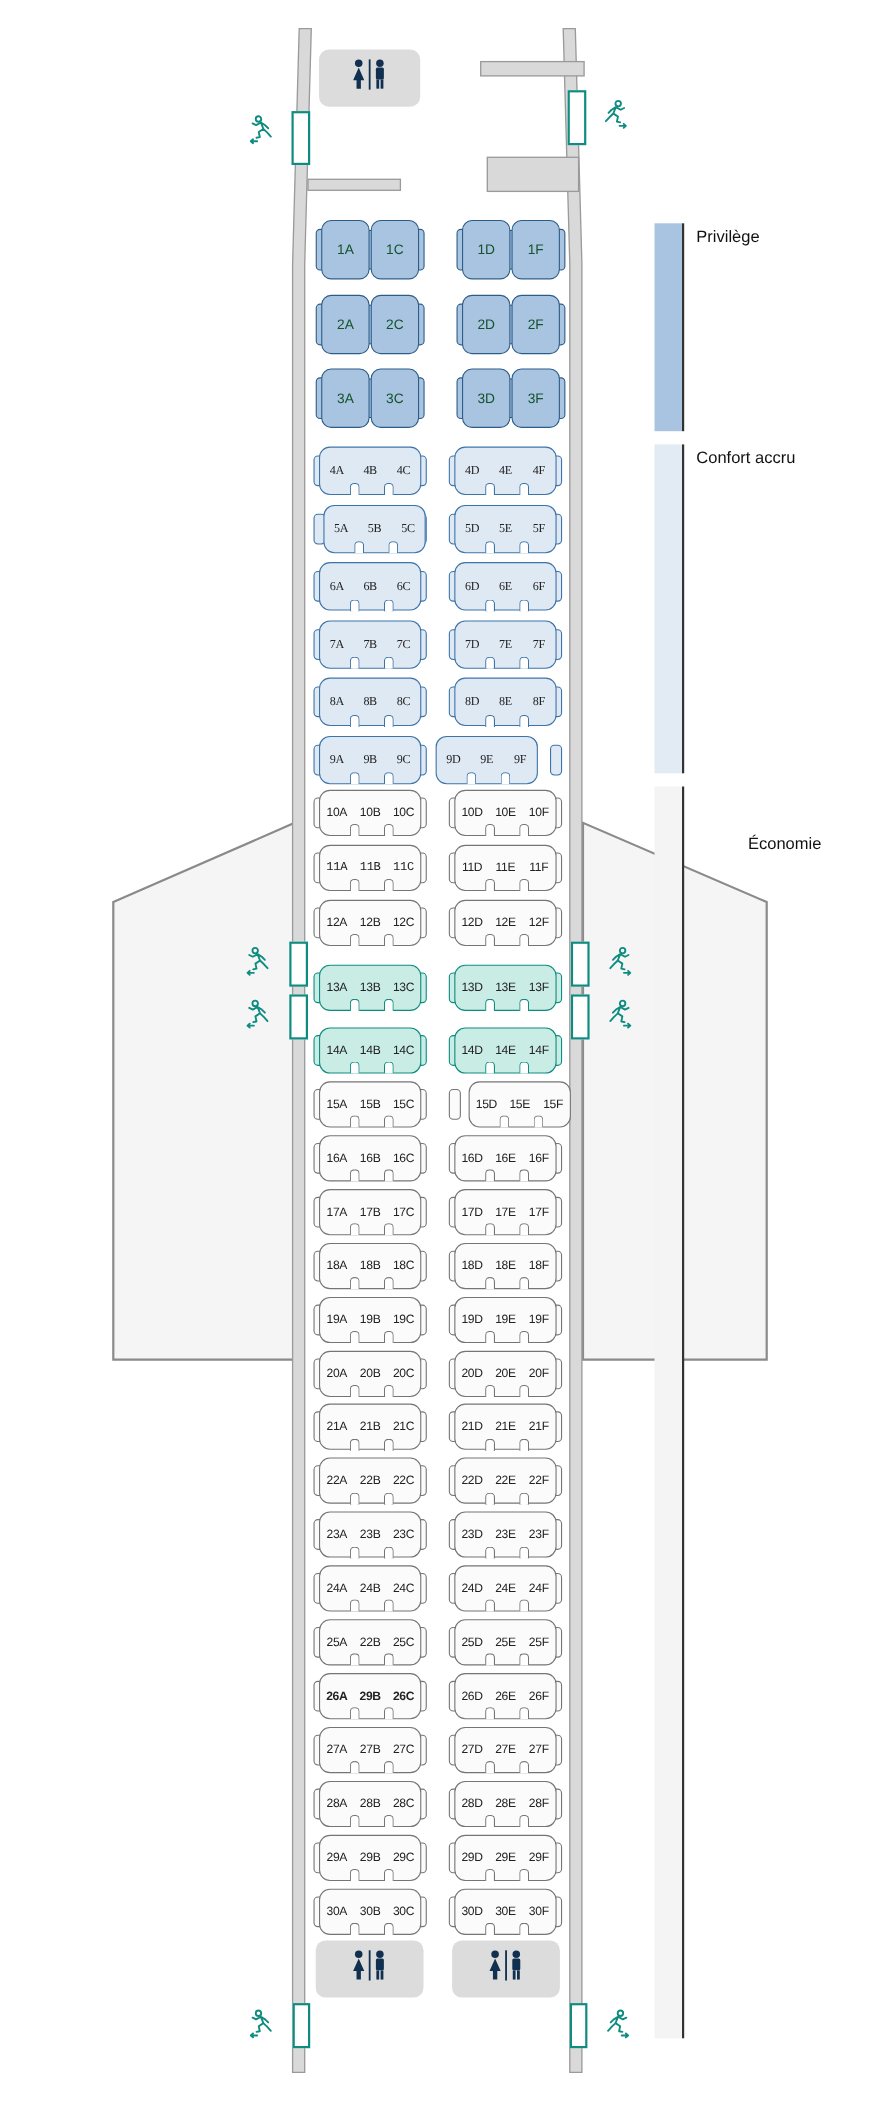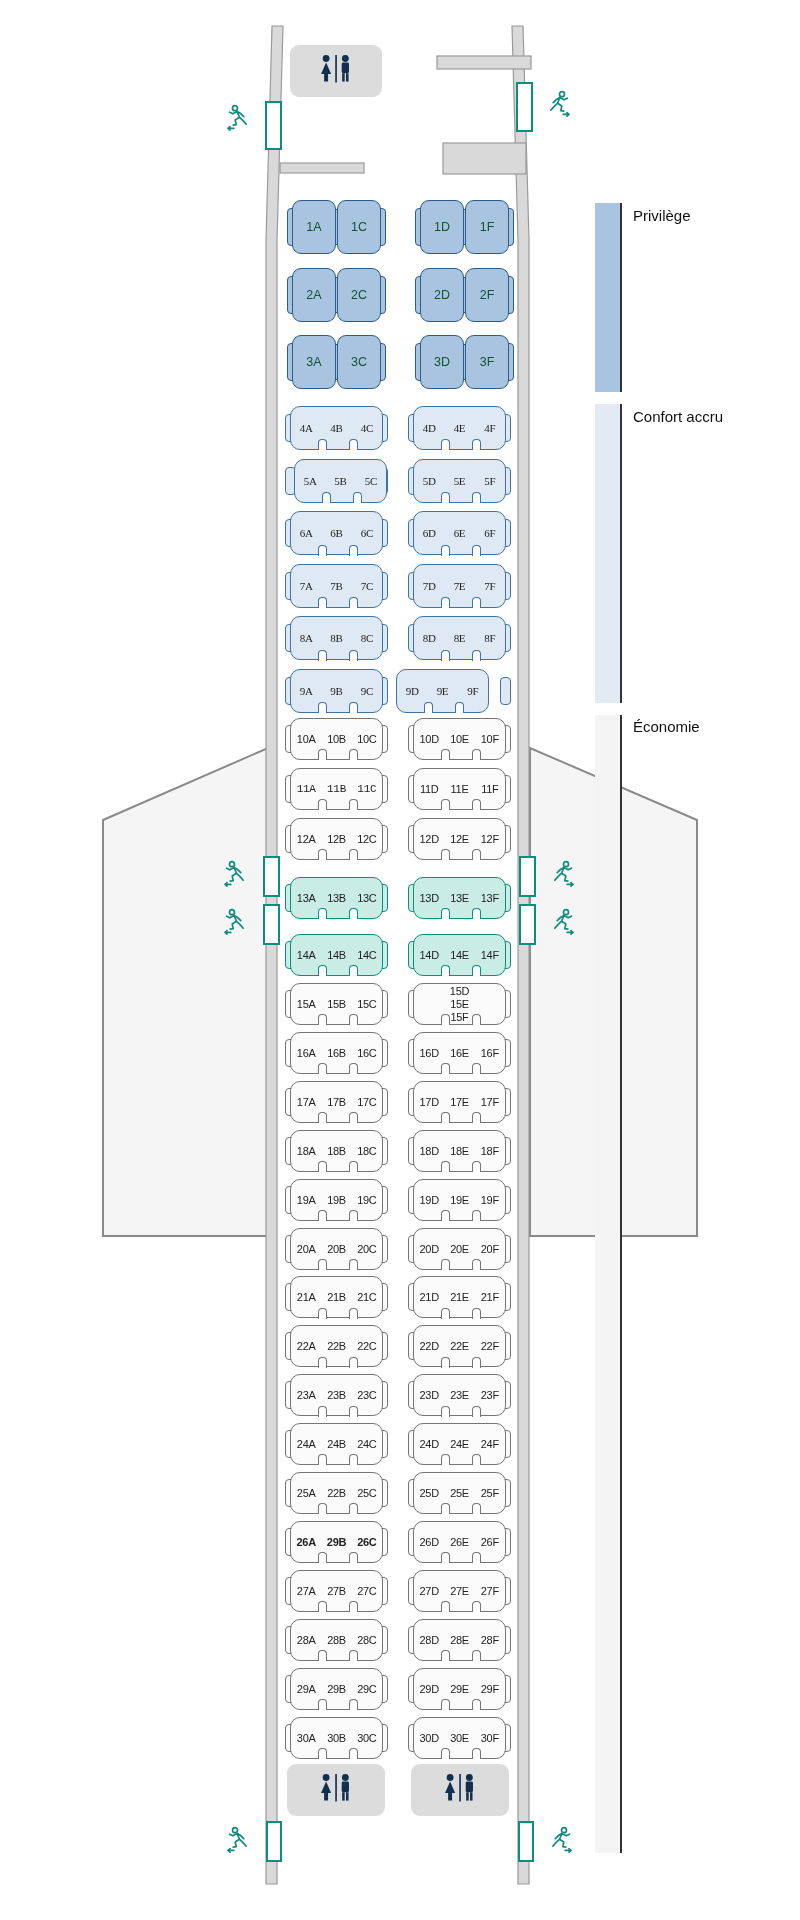--- a/index.html
+++ b/index.html
@@ -26,21 +26,21 @@
   .conf{background:var(--confort-fill);border-color:var(--confort-border);font-family:Liberation Serif, serif;}
   .eco{background:var(--economy-fill);border-color:var(--economy-border);}
   .exitrow{background:var(--exit-fill);border-color:var(--exit-border);}
   .notch.conf,.notch.eco,.notch.exitrow{background:#fff;}
   .lg .bar{position:absolute;left:595px;width:25px;}
   .lg .rule{position:absolute;left:620px;width:0;border-left:2px solid #333;}
   .lg .lab{position:absolute;left:633px;font-size:15px;color:#111;white-space:nowrap;}
   #lg0 .bar,#lg0 .rule{top:203px;height:189px;}
   #lg1 .bar,#lg1 .rule{top:404px;height:299px;}
   #lg2 .bar,#lg2 .rule{top:715px;height:1138px;}
-  #lg0 .lab{top:207px;} #lg1 .lab{top:408px;} #lg2 .lab{top:718px;}
+  #lg0 .lab{top:207px;} #lg1 .lab{top:408px;} #lg2 .lab{top:759px;margin-left:47px;}
 </style>
 </head>
 <body>
 
 <div id="map">
 
   <svg id="bg" width="800" height="1920">
     <polygon points="103,820 268,748 268,1236 103,1236" fill="#f5f5f5" stroke="#8a8a8a" stroke-width="2"></polygon>
     <polygon points="697,820 530,748 530,1236 697,1236" fill="#f5f5f5" stroke="#8a8a8a" stroke-width="2"></polygon>
     <polygon points="272,26 283,26 277,240 277,1884 266,1884 266,240" fill="#d9d9d9" stroke="#9a9a9a" stroke-width="1.2"></polygon>
@@ -375,21 +375,21 @@
       <div class="pill eco" style="left: 377px; top: 990px; height: 26px;"></div>
       <div class="blk eco" style="left: 290px; top: 983px; width: 91px; height: 40px;">
         <span>15A</span>
         <span>15B</span>
         <span>15C</span>
         <div class="notch eco" style="left: 27px;"></div>
         <div class="notch eco" style="left: 57.5px;"></div>
       </div>
       <div class="pill eco" style="left: 408px; top: 990px; height: 26px;"></div>
       <div class="pill eco" style="left: 500px; top: 990px; height: 26px;"></div>
-      <div class="blk eco" style="left: 413px; top: 983px; width: 91px; height: 40px; flex-direction: column;">
+      <div class="blk eco" style="left: 426px; top: 983px; width: 91px; height: 40px;">
         <span>15D</span>
         <span>15E</span>
         <span>15F</span>
         <div class="notch eco" style="left: 27px;"></div>
         <div class="notch eco" style="left: 57.5px;"></div>
       </div>
       <div class="pill eco" style="left: 285px; top: 1038.9px; height: 26px;"></div>
       <div class="pill eco" style="left: 377px; top: 1038.9px; height: 26px;"></div>
       <div class="blk eco" style="left: 290px; top: 1031.9px; width: 91px; height: 40px;">
         <span>16A</span>

